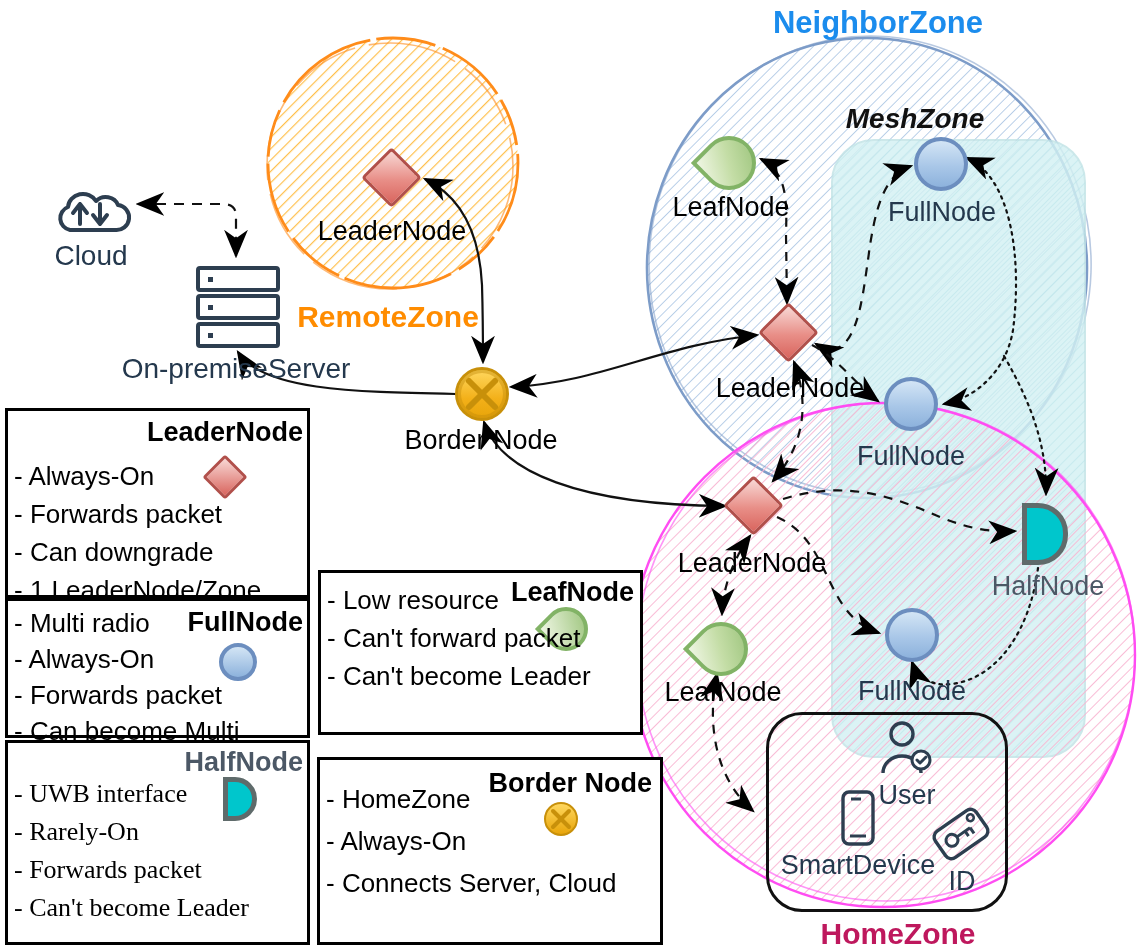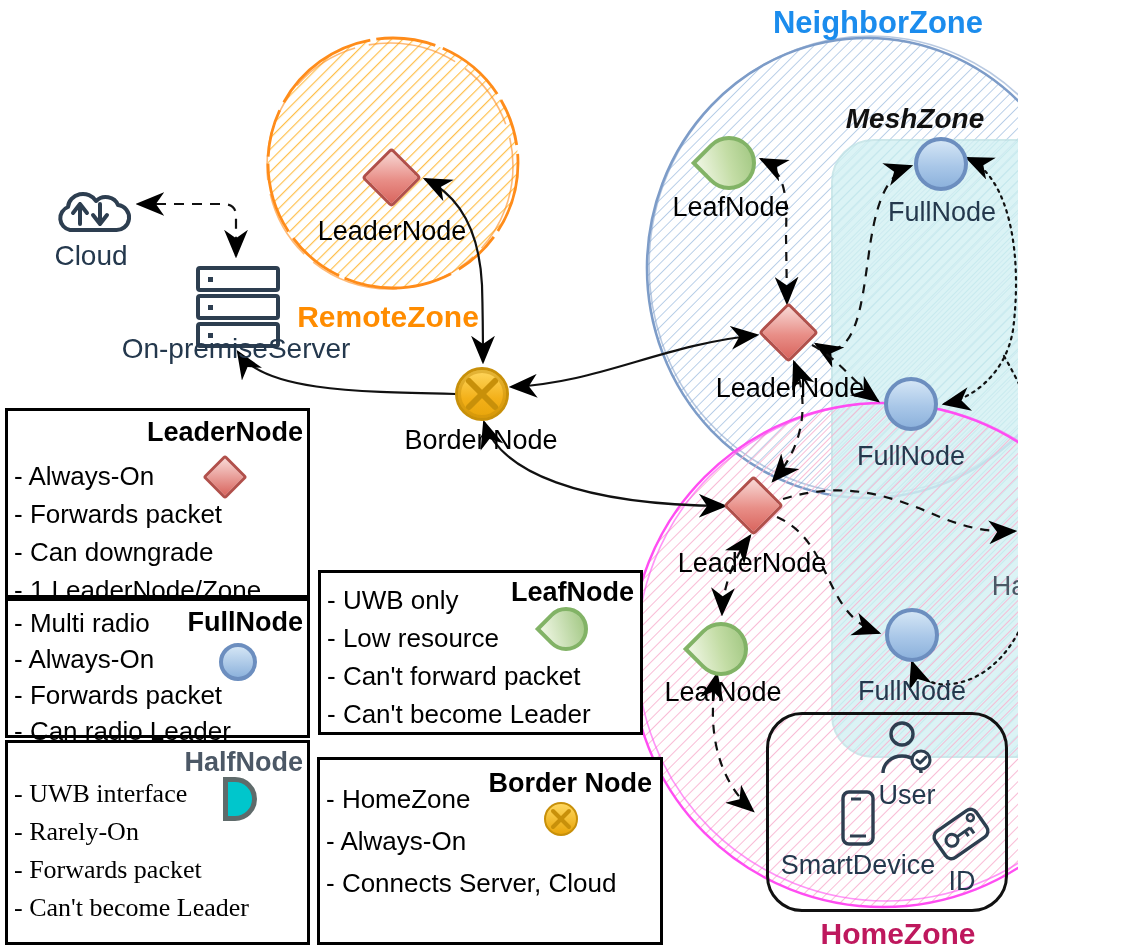--- a/index.html
+++ b/index.html
@@ -1,16 +1,16 @@
 <!DOCTYPE html>
 <html><head>
 <meta charset="utf-8">
 <style>
   html,body{margin:0;padding:0;background:#fff;}
-  #stage{position:relative;width:1018px;height:952px;background:#fff;overflow:hidden;
+  #stage{position:relative;width:1146px;height:952px;background:#fff;overflow:hidden;
          font-family:"Liberation Sans",sans-serif;color:#000;}
   #underlay{position:absolute;left:0;top:0;}
   .lbl{position:absolute;white-space:nowrap;transform:translateX(-50%);font-size:27px;line-height:1.05;}
   .dark{color:#24384d;}
   .gray{color:#4c5866;}
   .zone-title{position:absolute;white-space:nowrap;transform:translateX(-50%);font-weight:bold;}
   
   .diamond{position:absolute;width:37px;height:37px;border:3px solid #b1504b;border-radius:4px;
            background:linear-gradient(135deg,#f8d8d5 0%,#e88e87 55%,#d9655e 100%);transform:rotate(45deg);}
   .fullnode{position:absolute;width:46px;height:46px;border:4px solid #6c8ebf;border-radius:50%;
@@ -159,21 +159,21 @@
   <div class="bnode" style="left:455px;top:367px;">
     <svg width="48" height="48" viewBox="0 0 48 48">
       <g stroke="#c8900a" stroke-width="6" stroke-linecap="round">
         <line x1="11" y1="11" x2="37" y2="37"></line>
           <line x1="37" y1="11" x2="11" y2="37"></line>
       </g>
     </svg>
   </div>
 
   <div class="lbl dark" style="left:91px;top:241px;font-size:28px;">Cloud</div>
-  <div class="lbl dark" style="left:236px;top:334px;font-size:28px;">On-premiseServer</div>
+  <div class="lbl dark" style="left:236px;top:354px;font-size:28px;">On-premiseServer</div>
   <div class="lbl" style="left:481px;top:426px;">Border Node</div>
   <div class="lbl" style="left:392px;top:217px;">LeaderNode</div>
   <div class="lbl" style="left:731px;top:193px;">LeafNode</div>
   <div class="lbl" style="left:790px;top:374px;">LeaderNode</div>
   <div class="lbl dark" style="left:942px;top:198px;">FullNode</div>
   <div class="lbl dark" style="left:911px;top:442px;">FullNode</div>
   <div class="lbl" style="left:752px;top:549px;">LeaderNode</div>
   <div class="lbl gray" style="left:1048px;top:572px;">HalfNode</div>
   <div class="lbl" style="left:723px;top:678px;">LeafNode</div>
   <div class="lbl dark" style="left:912px;top:677px;">FullNode</div>
@@ -215,40 +215,39 @@
     </div>
   </div>
 
   <div class="lbox" style="left:5px;top:598px;width:305px;height:140px;">
     <div class="lg-title" style="top:6px;right:4px;">FullNode</div>
     <div class="lg-circle" style="right:50px;top:42px;"></div>
     <div class="lg-lines" style="top:4px;line-height:36px;">
       <div class="lg-line">- Multi radio</div>
       <div class="lg-line">- Always-On</div>
       <div class="lg-line">- Forwards packet</div>
-      <div class="lg-line">- Can radio Leader</div>
+      <div class="lg-line">- Can become Multi</div>
     </div>
   </div>
 
   <div class="lbox" style="left:5px;top:740px;width:305px;height:205px;">
     <div class="lg-title" style="top:4px;right:4px;color:#4c5866;">HalfNode</div>
     <div class="lg-half" style="right:50px;top:34px;"></div>
     <div class="lg-lines" style="top:32px;line-height:38px;font-family:Liberation Serif, serif;">
       <div class="lg-line">- UWB interface</div>
       <div class="lg-line">- Rarely-On</div>
       <div class="lg-line">- Forwards packet</div>
       <div class="lg-line">- Can't become Leader</div>
     </div>
   </div>
 
   <div class="lbox" style="left:318px;top:570px;width:325px;height:165px;">
     <div class="lg-title" style="top:4px;right:6px;">LeafNode</div>
     <div class="lg-leaf" style="right:52px;top:34px;"></div>
     <div class="lg-lines" style="top:8px;line-height:38px;">
-      <div class="lg-line">- UWB only</div>
       <div class="lg-line">- Low resource</div>
       <div class="lg-line">- Can't forward packet</div>
       <div class="lg-line">- Can't become Leader</div>
     </div>
   </div>
 
   <div class="lbox" style="left:317px;top:757px;width:346px;height:188px;">
     <div class="lg-title" style="top:8px;right:8px;">Border Node</div>
     <div class="lg-bnode" style="right:82px;top:42px;">
       <svg width="30" height="30" viewBox="0 0 30 30">

